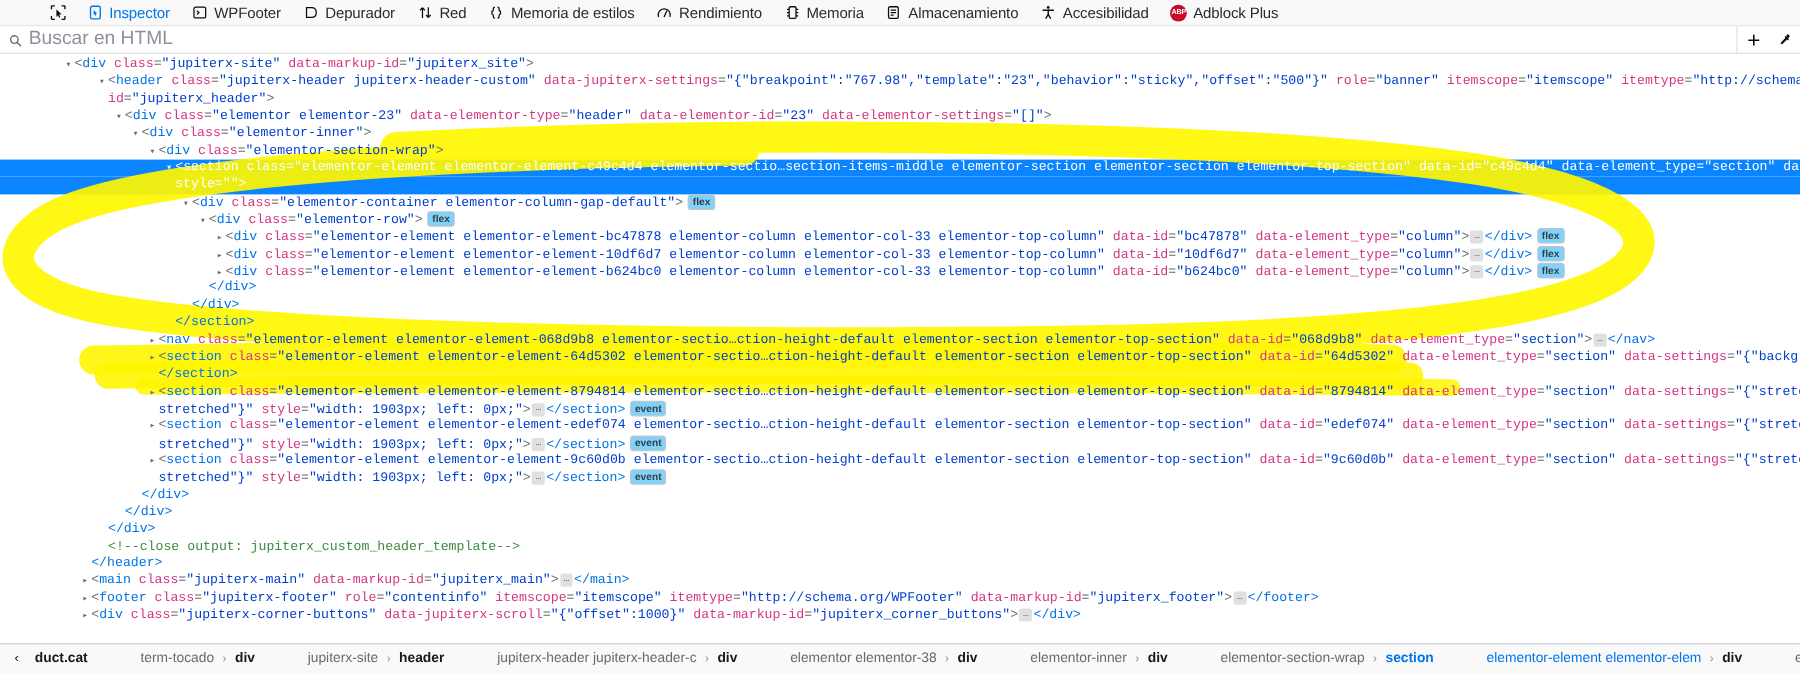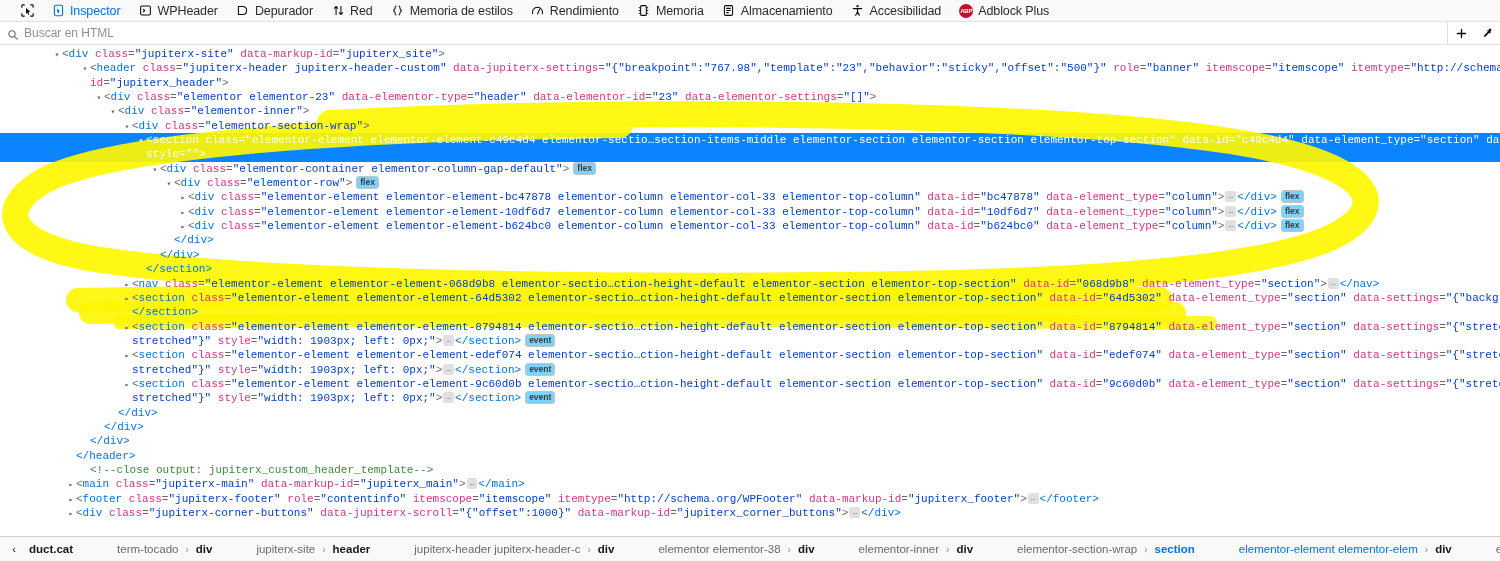--- a/index.html
+++ b/index.html
@@ -17,21 +17,21 @@
     background: #fff;
   }
 
   
   .toolbar {
     height: 22px;
     background: #f9f9fa;
     border-bottom: 1px solid #e0e0e2;
     display: flex;
     align-items: center;
-    padding-left: 15px;
+    padding-left: 36px;
     gap: 0px;
     font-size: 12.5px;
     color: #2b2b2e;
     user-select: none;
   }
   .tb-item {
     display: flex;
     align-items: center;
     gap: 5px;
     padding: 0 9px;
@@ -86,21 +86,21 @@
     gap: 5px;
     padding-left: 7px;
     height: 23px;
   }
   .search-ico { width: 12px; height: 12px; color: #6a6a6d; flex: none; }
   .search-input {
     border: none;
     outline: none;
     background: transparent;
     font-family: "Liberation Sans", sans-serif;
-    font-size: 12px;
+    font-size: 16px;
     color: #8f8f9d;
     width: 100%;
     height: 16px;
     padding: 0;
   }
   .search-input::placeholder { color: #8f8f9d; opacity: 1; }
   .sb-buttons {
     display: flex;
     align-items: center;
     border-left: 1px solid #e0e0e2;
@@ -248,21 +248,21 @@
       <span class="tb-label">Inspector</span>
     </div>
 
     <div class="tb-item">
       <span class="tb-ico">
         <svg width="13" height="13" viewBox="0 0 16 16" fill="none" stroke="currentColor" stroke-width="1.3">
           <rect x="2" y="2.5" width="12" height="11" rx="1.6"></rect>
           <path d="M5 6.2l2.1 1.8L5 9.9" stroke-width="1.3"></path>
         </svg>
       </span>
-      <span class="tb-label">WPHeader</span>
+      <span class="tb-label">WPFooter</span>
     </div>
 
     <div class="tb-item">
       <span class="tb-ico">
         <svg width="13" height="13" viewBox="0 0 16 16" fill="none" stroke="currentColor" stroke-width="1.3">
           <path d="M3 3h5.2c3 0 4.8 2.2 4.8 5s-1.8 5-4.8 5H3z"></path>
         </svg>
       </span>
       <span class="tb-label">Depurador</span>
     </div>
@@ -383,22 +383,22 @@
         <div class="row"><span class="inner" style="padding-left: 122px;"><span class="twisty"></span><span class="closetag">&lt;/section&gt;</span></span></div>
         <div class="row"><span class="inner" style="padding-left: 122px;"><span class="twisty">▸</span><span class="punct">&lt;</span><span class="tag">section </span><span class="attr">class</span><span class="punct">=</span><span class="val">"elementor-element elementor-element-8794814 elementor-sectio…ction-height-default elementor-section elementor-top-section"</span><span class="punct"> </span><span class="attr">data-id</span><span class="punct">=</span><span class="val">"8794814"</span><span class="punct"> </span><span class="attr">data-element_type</span><span class="punct">=</span><span class="val">"section"</span><span class="punct"> </span><span class="attr">data-settings</span><span class="punct">=</span><span class="val">"{"stretch_section":"section-</span></span></div>
         <div class="row"><span class="inner" style="padding-left: 122px;"><span class="twisty"></span><span class="val">stretched"}"</span><span class="punct"> </span><span class="attr">style</span><span class="punct">=</span><span class="val">"width: 1903px; left: 0px;"</span><span class="punct">&gt;</span><span class="ellipsis">…</span><span class="closetag">&lt;/section&gt;</span><span class="badge">event</span></span></div>
         <div class="row"><span class="inner" style="padding-left: 122px;"><span class="twisty">▸</span><span class="punct">&lt;</span><span class="tag">section </span><span class="attr">class</span><span class="punct">=</span><span class="val">"elementor-element elementor-element-edef074 elementor-sectio…ction-height-default elementor-section elementor-top-section"</span><span class="punct"> </span><span class="attr">data-id</span><span class="punct">=</span><span class="val">"edef074"</span><span class="punct"> </span><span class="attr">data-element_type</span><span class="punct">=</span><span class="val">"section"</span><span class="punct"> </span><span class="attr">data-settings</span><span class="punct">=</span><span class="val">"{"stretch_section":"section-</span></span></div>
         <div class="row"><span class="inner" style="padding-left: 122px;"><span class="twisty"></span><span class="val">stretched"}"</span><span class="punct"> </span><span class="attr">style</span><span class="punct">=</span><span class="val">"width: 1903px; left: 0px;"</span><span class="punct">&gt;</span><span class="ellipsis">…</span><span class="closetag">&lt;/section&gt;</span><span class="badge">event</span></span></div>
         <div class="row"><span class="inner" style="padding-left: 122px;"><span class="twisty">▸</span><span class="punct">&lt;</span><span class="tag">section </span><span class="attr">class</span><span class="punct">=</span><span class="val">"elementor-element elementor-element-9c60d0b elementor-sectio…ction-height-default elementor-section elementor-top-section"</span><span class="punct"> </span><span class="attr">data-id</span><span class="punct">=</span><span class="val">"9c60d0b"</span><span class="punct"> </span><span class="attr">data-element_type</span><span class="punct">=</span><span class="val">"section"</span><span class="punct"> </span><span class="attr">data-settings</span><span class="punct">=</span><span class="val">"{"stretch_section":"section-</span></span></div>
         <div class="row"><span class="inner" style="padding-left: 122px;"><span class="twisty"></span><span class="val">stretched"}"</span><span class="punct"> </span><span class="attr">style</span><span class="punct">=</span><span class="val">"width: 1903px; left: 0px;"</span><span class="punct">&gt;</span><span class="ellipsis">…</span><span class="closetag">&lt;/section&gt;</span><span class="badge">event</span></span></div>
         <div class="row"><span class="inner" style="padding-left: 108px;"><span class="twisty"></span><span class="closetag">&lt;/div&gt;</span></span></div>
         <div class="row"><span class="inner" style="padding-left: 94px;"><span class="twisty"></span><span class="closetag">&lt;/div&gt;</span></span></div>
         <div class="row"><span class="inner" style="padding-left: 80px;"><span class="twisty"></span><span class="closetag">&lt;/div&gt;</span></span></div>
+        <div class="row"><span class="inner" style="padding-left: 80px;"><span class="twisty"></span><span class="comment">&lt;!--close output: jupiterx_custom_header_template--&gt;</span></span></div>
         <div class="row"><span class="inner" style="padding-left: 66px;"><span class="twisty"></span><span class="closetag">&lt;/header&gt;</span></span></div>
-        <div class="row"><span class="inner" style="padding-left: 80px;"><span class="twisty"></span><span class="comment">&lt;!--close output: jupiterx_custom_header_template--&gt;</span></span></div>
         <div class="row"><span class="inner" style="padding-left: 66px;"><span class="twisty">▸</span><span class="punct">&lt;</span><span class="tag">main </span><span class="attr">class</span><span class="punct">=</span><span class="val">"jupiterx-main"</span><span class="punct"> </span><span class="attr">data-markup-id</span><span class="punct">=</span><span class="val">"jupiterx_main"</span><span class="punct">&gt;</span><span class="ellipsis">…</span><span class="closetag">&lt;/main&gt;</span></span></div>
         <div class="row"><span class="inner" style="padding-left: 66px;"><span class="twisty">▸</span><span class="punct">&lt;</span><span class="tag">footer </span><span class="attr">class</span><span class="punct">=</span><span class="val">"jupiterx-footer"</span><span class="punct"> </span><span class="attr">role</span><span class="punct">=</span><span class="val">"contentinfo"</span><span class="punct"> </span><span class="attr">itemscope</span><span class="punct">=</span><span class="val">"itemscope"</span><span class="punct"> </span><span class="attr">itemtype</span><span class="punct">=</span><span class="val">"http://schema.org/WPFooter"</span><span class="punct"> </span><span class="attr">data-markup-id</span><span class="punct">=</span><span class="val">"jupiterx_footer"</span><span class="punct">&gt;</span><span class="ellipsis">…</span><span class="closetag">&lt;/footer&gt;</span></span></div>
         <div class="row"><span class="inner" style="padding-left: 66px;"><span class="twisty">▸</span><span class="punct">&lt;</span><span class="tag">div </span><span class="attr">class</span><span class="punct">=</span><span class="val">"jupiterx-corner-buttons"</span><span class="punct"> </span><span class="attr">data-jupiterx-scroll</span><span class="punct">=</span><span class="val">"{"offset":1000}"</span><span class="punct"> </span><span class="attr">data-markup-id</span><span class="punct">=</span><span class="val">"jupiterx_corner_buttons"</span><span class="punct">&gt;</span><span class="ellipsis">…</span><span class="closetag">&lt;/div&gt;</span></span></div>
       </div>
 
     <div class="marker-layer">
       <svg width="1500" height="491" viewBox="0 0 1500 491">
         <g style="mix-blend-mode: multiply;">
 
           <path d="M 330 78 C 640 62, 1050 68, 1230 96

